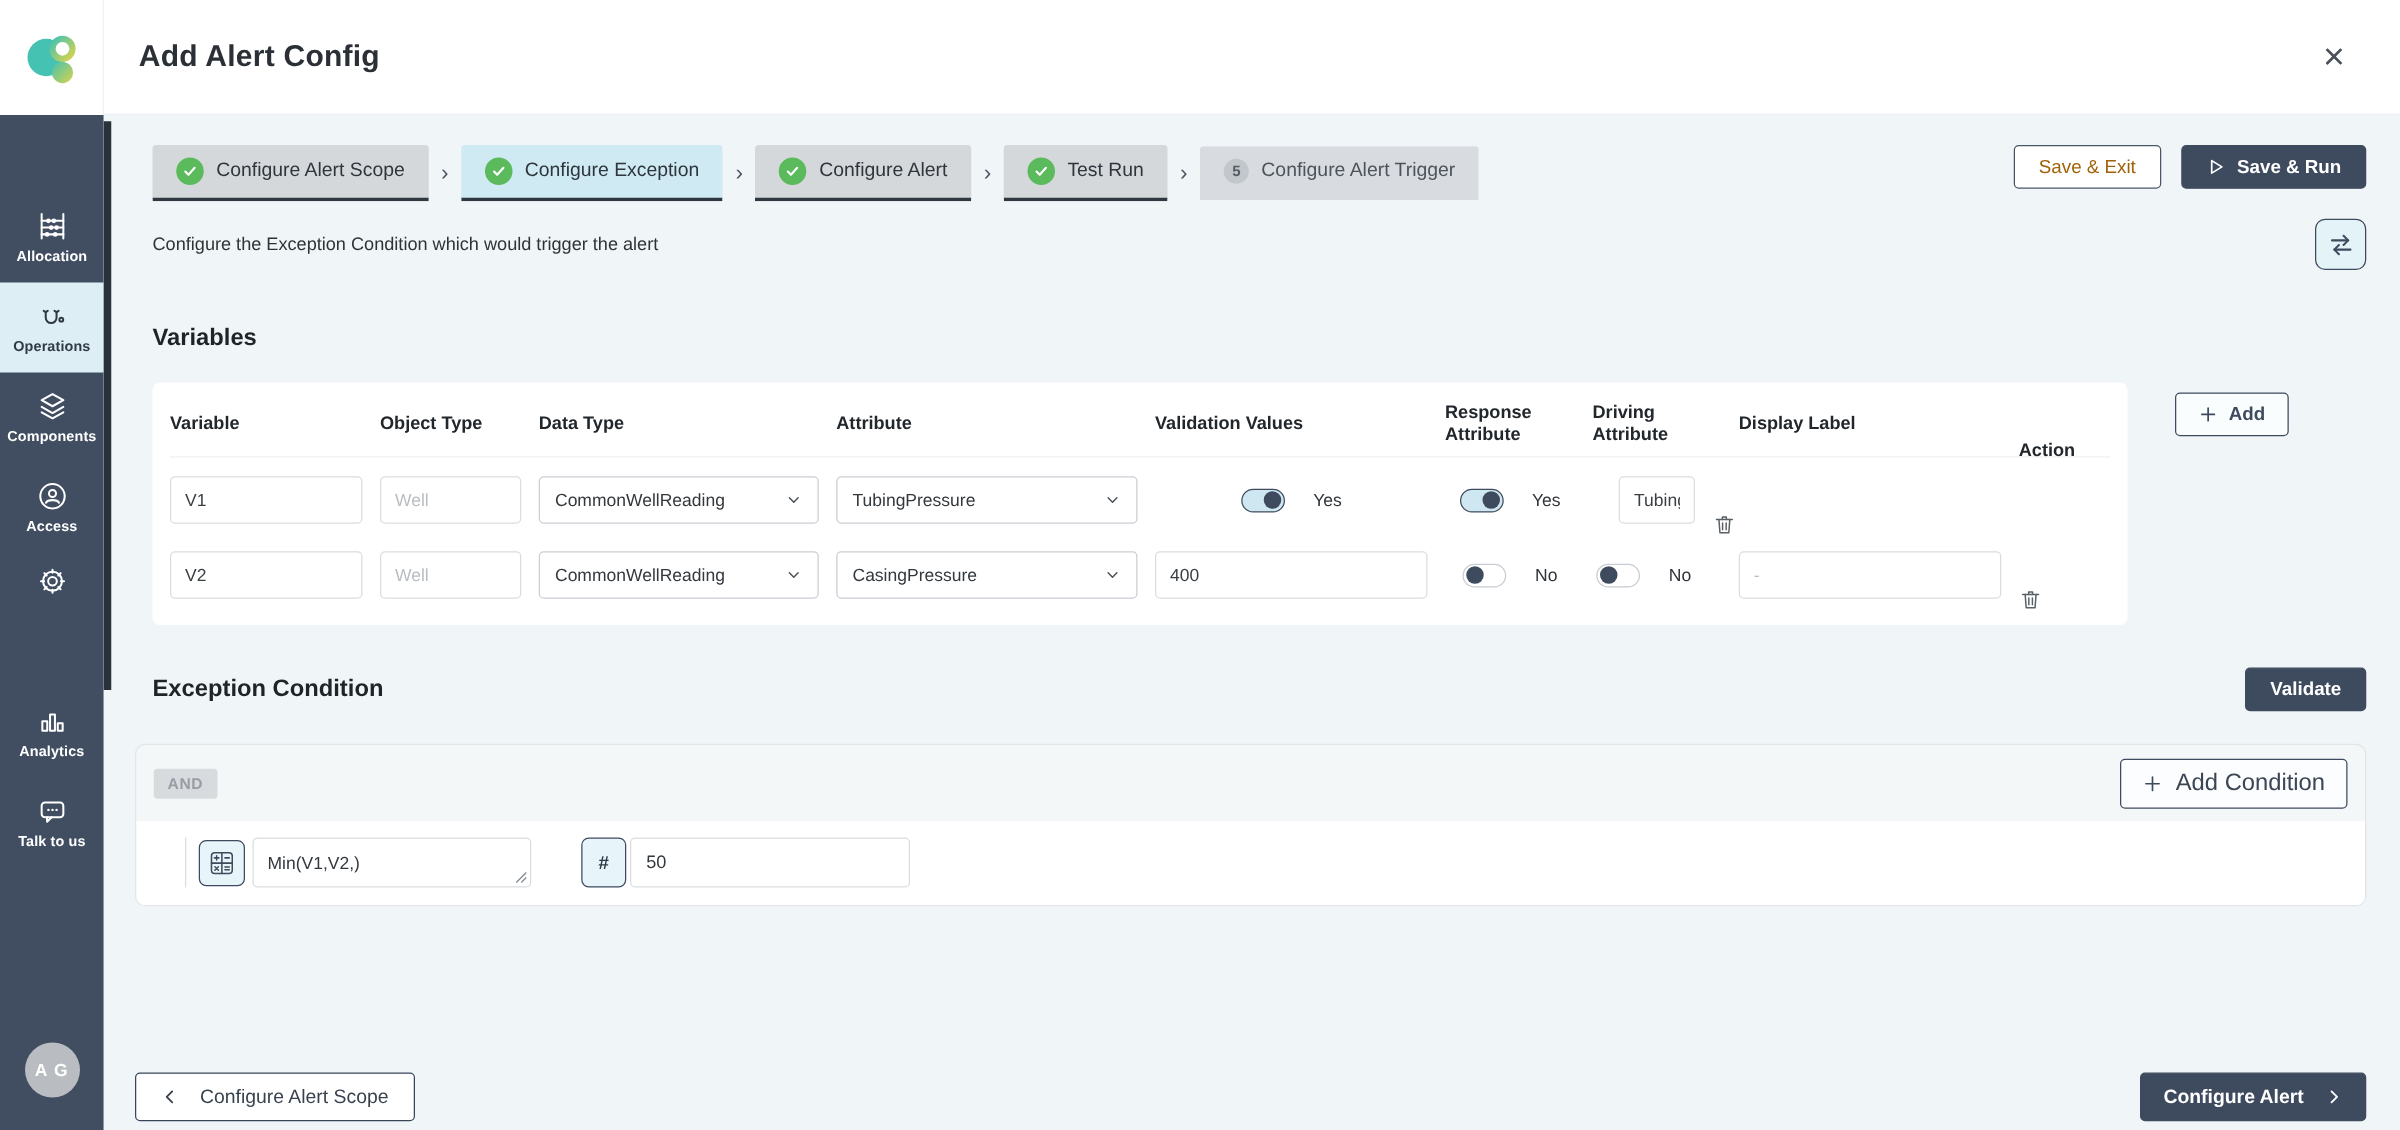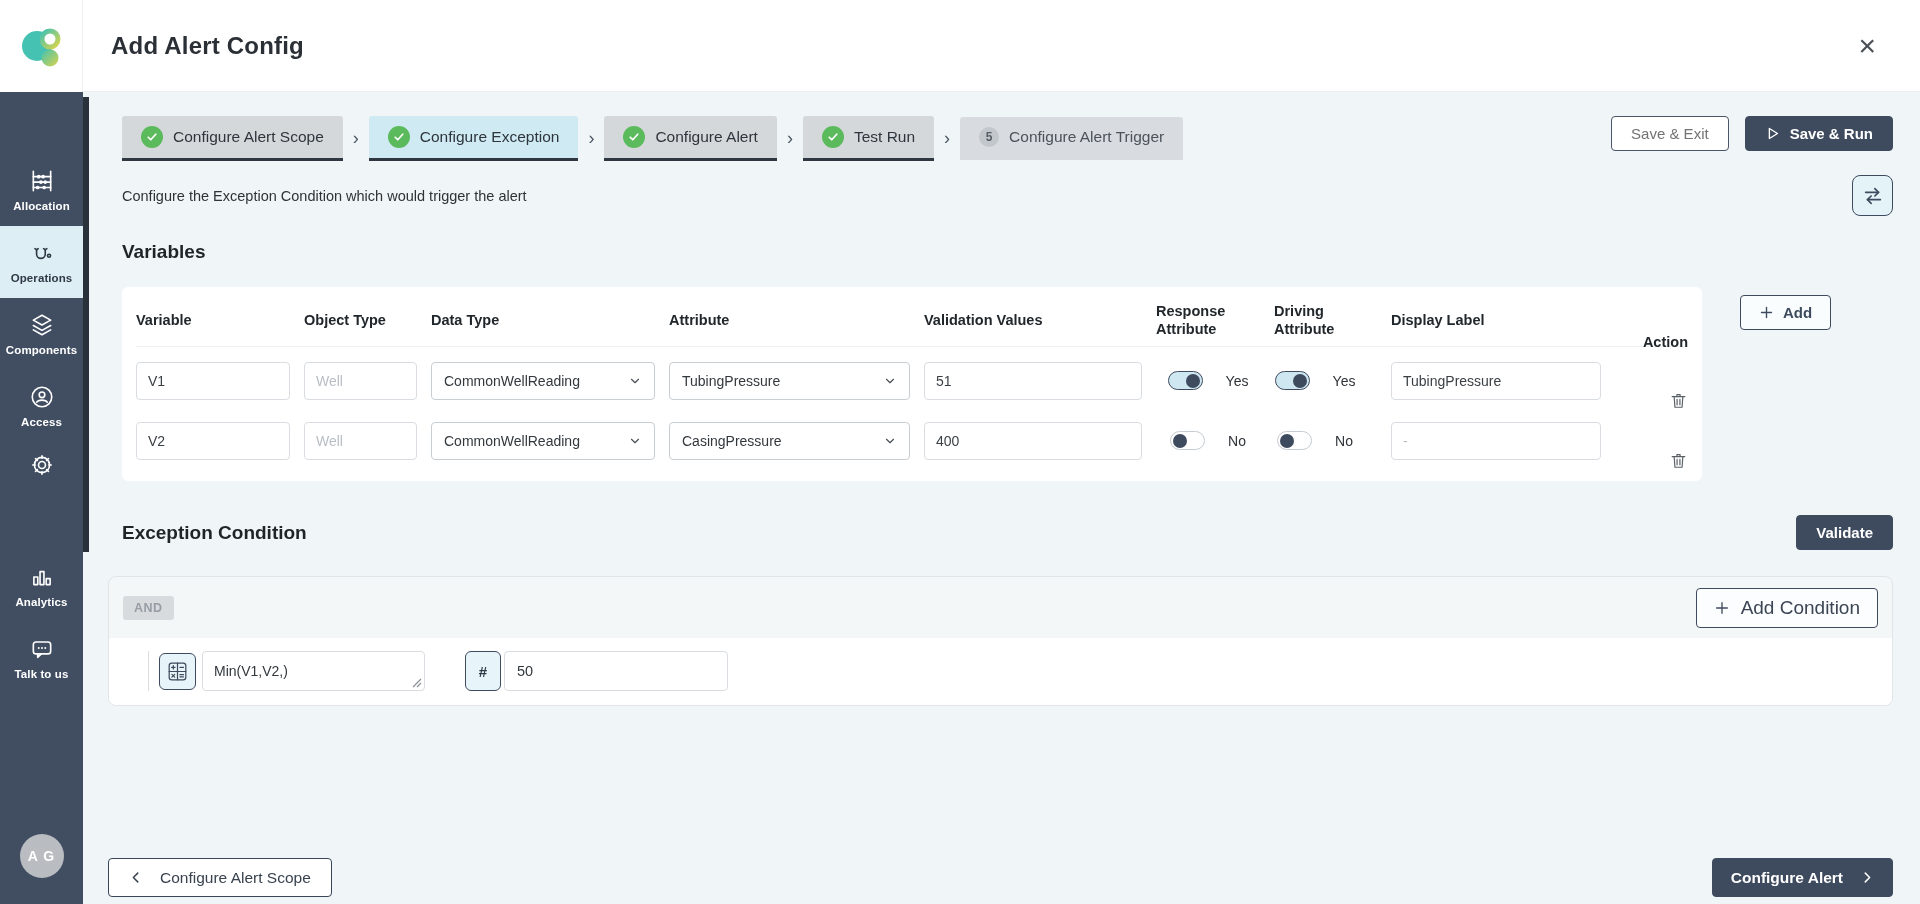--- a/index.html
+++ b/index.html
@@ -39,40 +39,40 @@
           border-bottom:3px solid #2f3740; border-radius:3px 3px 0 0; font-size:15.5px; color:#2e353c; white-space:nowrap; cursor:pointer; }
   .step.active { background:#cfeaf3; }
   .step.upcoming { background:#d8dbdf; border-bottom:3px solid transparent; color:#4c535b; }
   .check-badge { width:22px; height:22px; border-radius:50%; background:#5bba5b; display:flex; align-items:center; justify-content:center; flex:0 0 22px; }
   .step-num { width:20px; height:20px; border-radius:50%; background:#c2c7cc; color:#555c63; font-size:12px; font-weight:600;
               display:flex; align-items:center; justify-content:center; flex:0 0 20px; }
   .sep { margin:0 10px; color:#4c5665; font-size:18px; }
 
   .top-actions { display:flex; gap:16px; }
   .btn { display:flex; align-items:center; gap:10px; border-radius:4px; font-size:15px; cursor:pointer; }
-  .btn-outline { background:#fff; border:1px solid #4a5568; color:#737373; padding:8px 19px; }
+  .btn-outline { background:#fff; border:1px solid #4a5568; color:#a16207; padding:8px 19px; }
   .btn-dark { background:#3e4a5e; border:1px solid #3e4a5e; color:#fff; padding:8px 19px; font-weight:600; }
 
   
   .subtitle-row { display:flex; justify-content:space-between; align-items:center; margin:14px 0 0 14px; }
   .subtitle-text { font-size:14.5px; color:#2f3338; }
   .icon-btn-lt { width:41px; height:41px; background:#e4f3f8; border:1.5px solid #3e4a5e; border-radius:8px;
                  display:flex; align-items:center; justify-content:center; cursor:pointer; }
 
   
   .section-title { font-size:19px; font-weight:700; color:#1f2429; margin-left:14px; }
-  .variables-title { margin-top:25px; }
+  .variables-title { margin-top:44px; }
 
   .variables-wrap { display:flex; align-items:flex-start; gap:38px; margin:24px 0 0 14px; }
   .table-card { background:#fff; border-radius:6px; width:1580px; padding:2px 14px 14px; }
   .vgrid { display:grid; grid-template-columns:168px 127px 238px 255px 232px 118px 96px 245px 73px; align-items:center; }
   .thead { height:58px; border-bottom:1px solid #eef0f2; }
   .th { font-size:14.5px; font-weight:700; color:#22272c; line-height:1.25; padding-right:14px; }
   .th.pad-l, .cell.pad-l { padding-left:21px; }
-  .th.center, .cell.center { text-align:right; padding-right:0;margin-top:44px; }
+  .th.center, .cell.center { text-align:left; padding-right:0;margin-top:44px; }
   .trow { height:60px; }
   .cell { padding-right:14px; }
   .inp { height:38px; width:100%; border:1px solid #d9dde1; border-radius:4px; padding:0 11px; font-size:14px; color:#3a3f44;
          background:#fff; outline:none; font-family:"Liberation Sans", sans-serif; }
   .inp::placeholder { color:#b9bec4; }
   .sel { height:38px; width:100%; border:1px solid #c9ced3; border-radius:4px; padding:0 12px; font-size:14px; color:#33383d;
          background:#fff; display:flex; align-items:center; justify-content:space-between; cursor:pointer;gap:12px; }
   .sel svg { flex:0 0 14px; }
   .toggle-cell { display:flex; align-items:center; gap:23px;justify-content:center; }
   .toggle { width:35px; height:19px; border-radius:10px; position:relative; cursor:pointer; flex:0 0 35px; }
@@ -323,21 +323,20 @@
             </div>
               </div>
             <div class="cell">
                 <div class="sel">
               <span>TubingPressure</span>
               <svg width="14" height="14" viewBox="0 0 24 24" fill="none" stroke="#4a5056" stroke-width="2" stroke-linecap="round" stroke-linejoin="round">
                     <polyline points="6 9 12 15 18 9"></polyline>
                   </svg>
             </div>
               </div>
-            <div class="cell"><input class="inp" value="51" style=""></div>
             <div class="cell toggle-cell">
               <span class="toggle on">
                   <span class="knob"></span>
                 </span>
               <span class="toggle-label">Yes</span>
             </div>
             <div class="cell toggle-cell">
               <span class="toggle on">
                   <span class="knob"></span>
                 </span>

